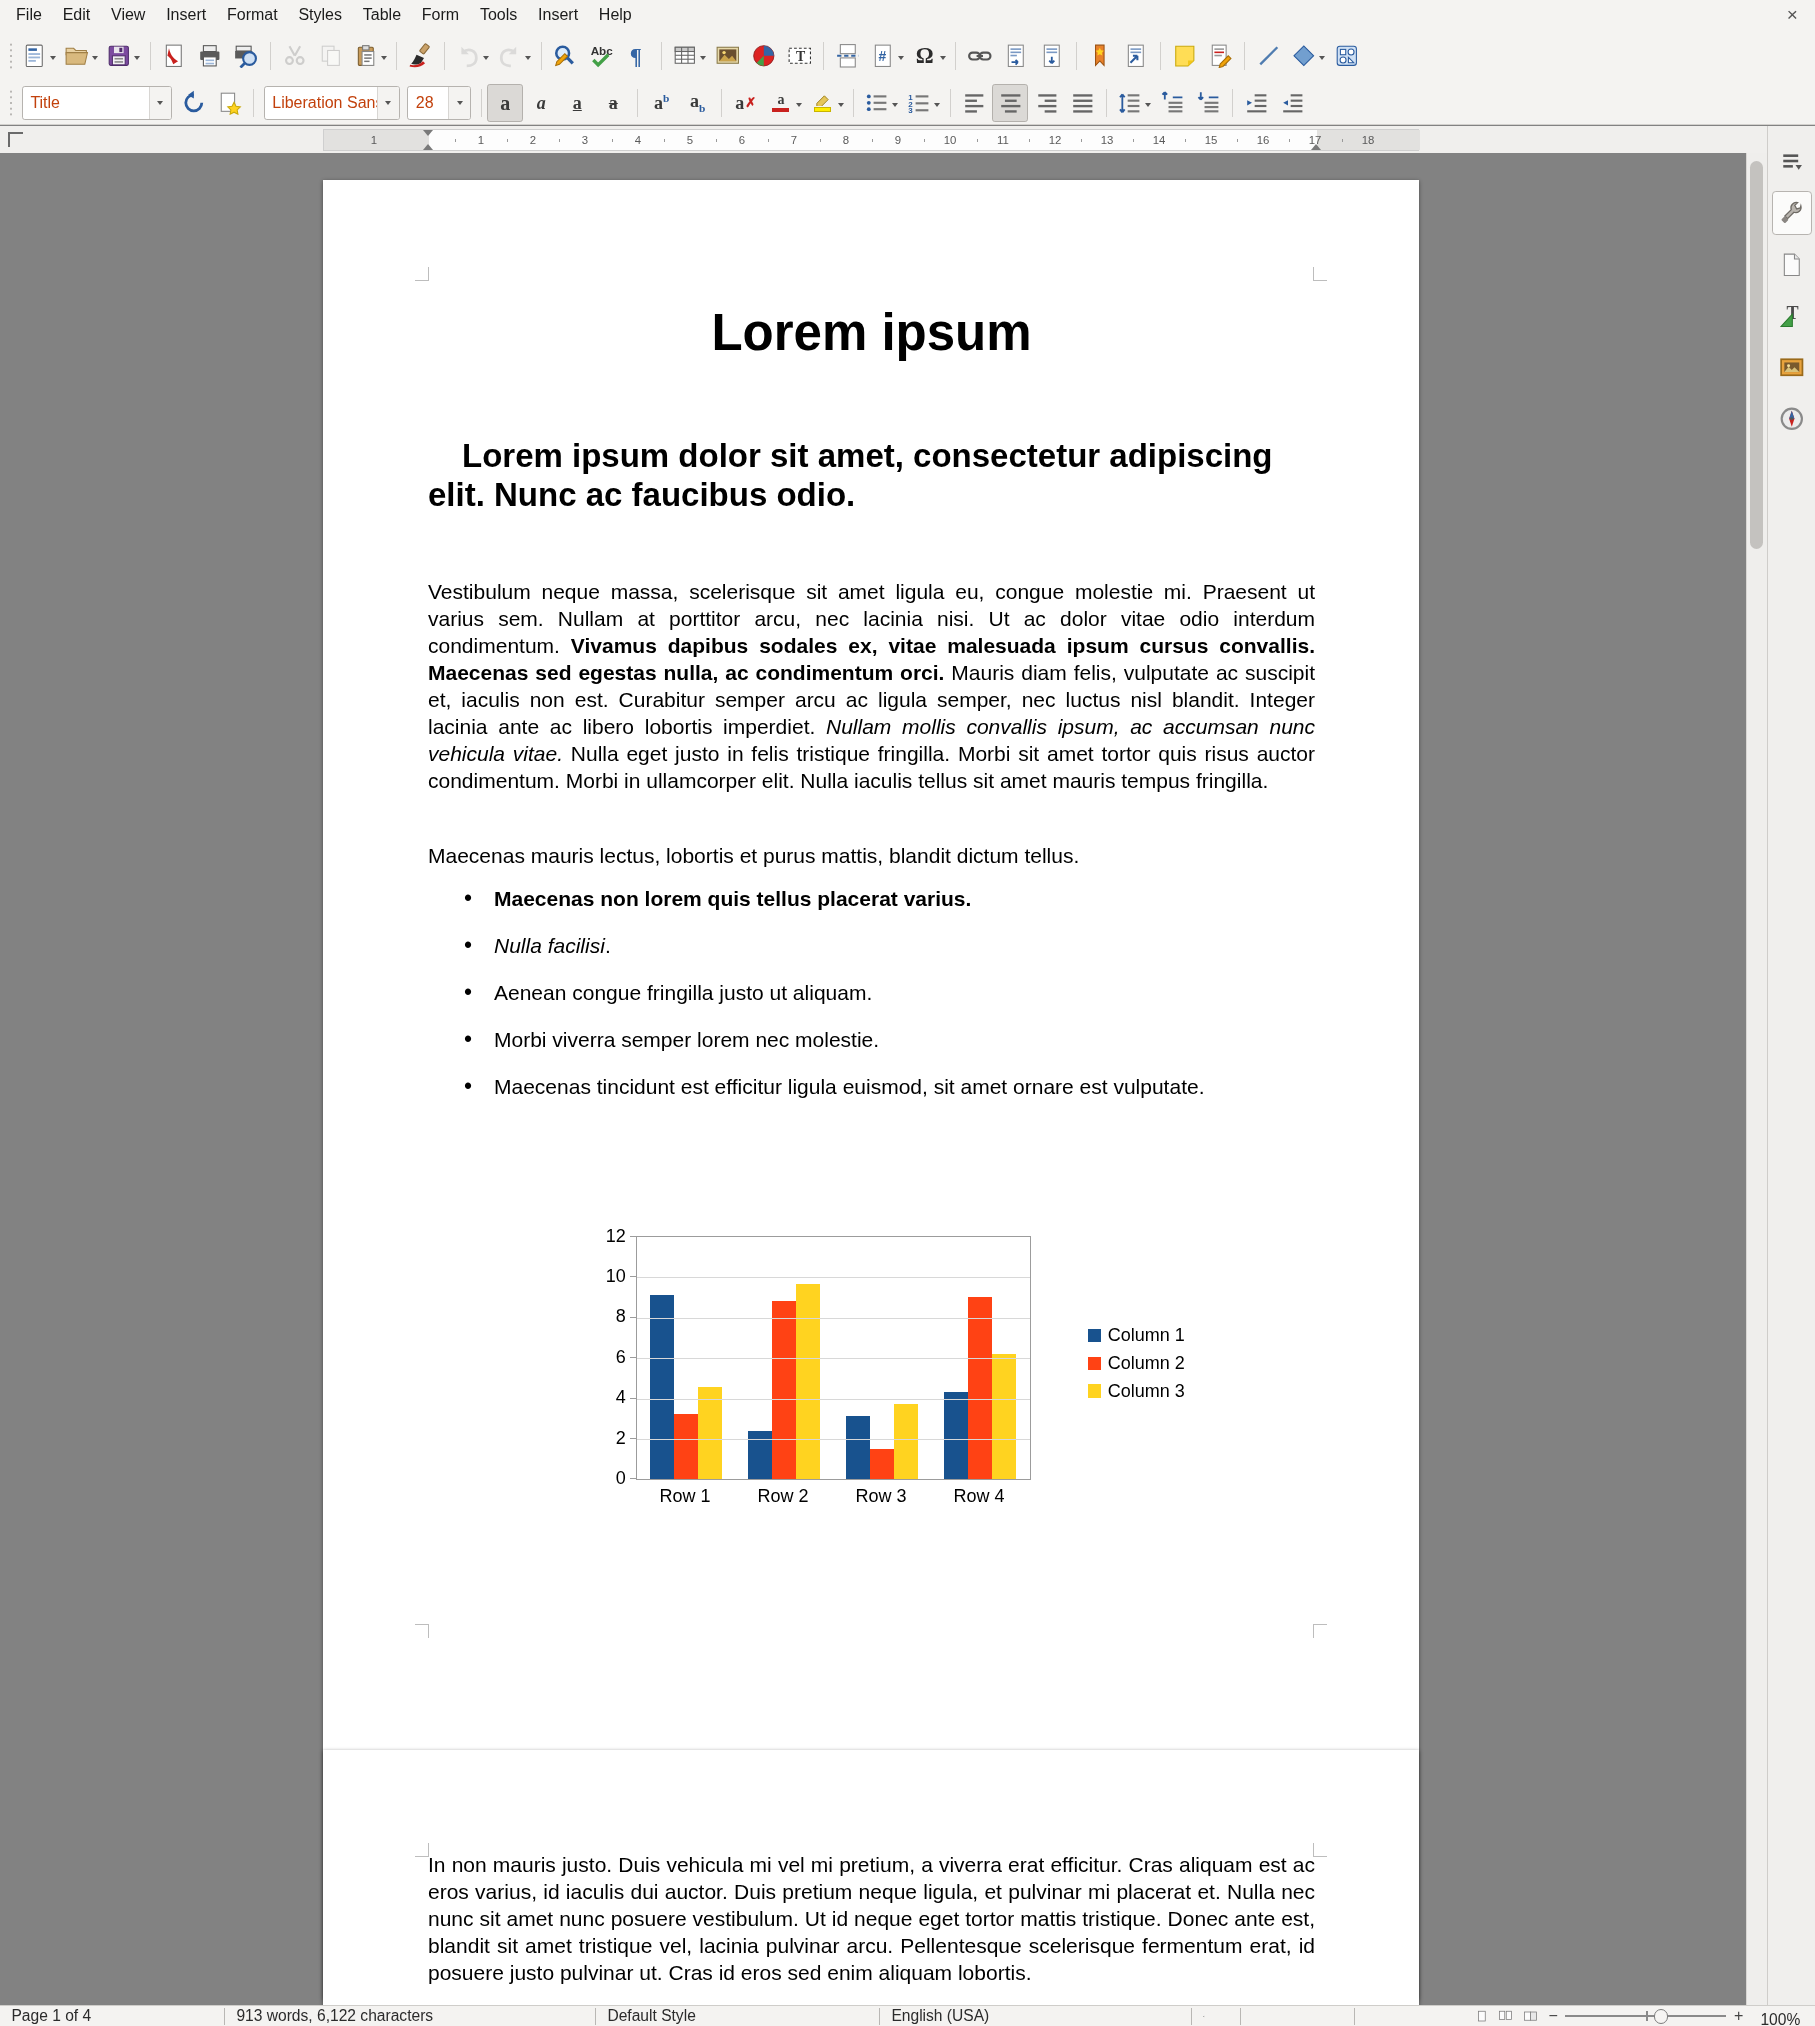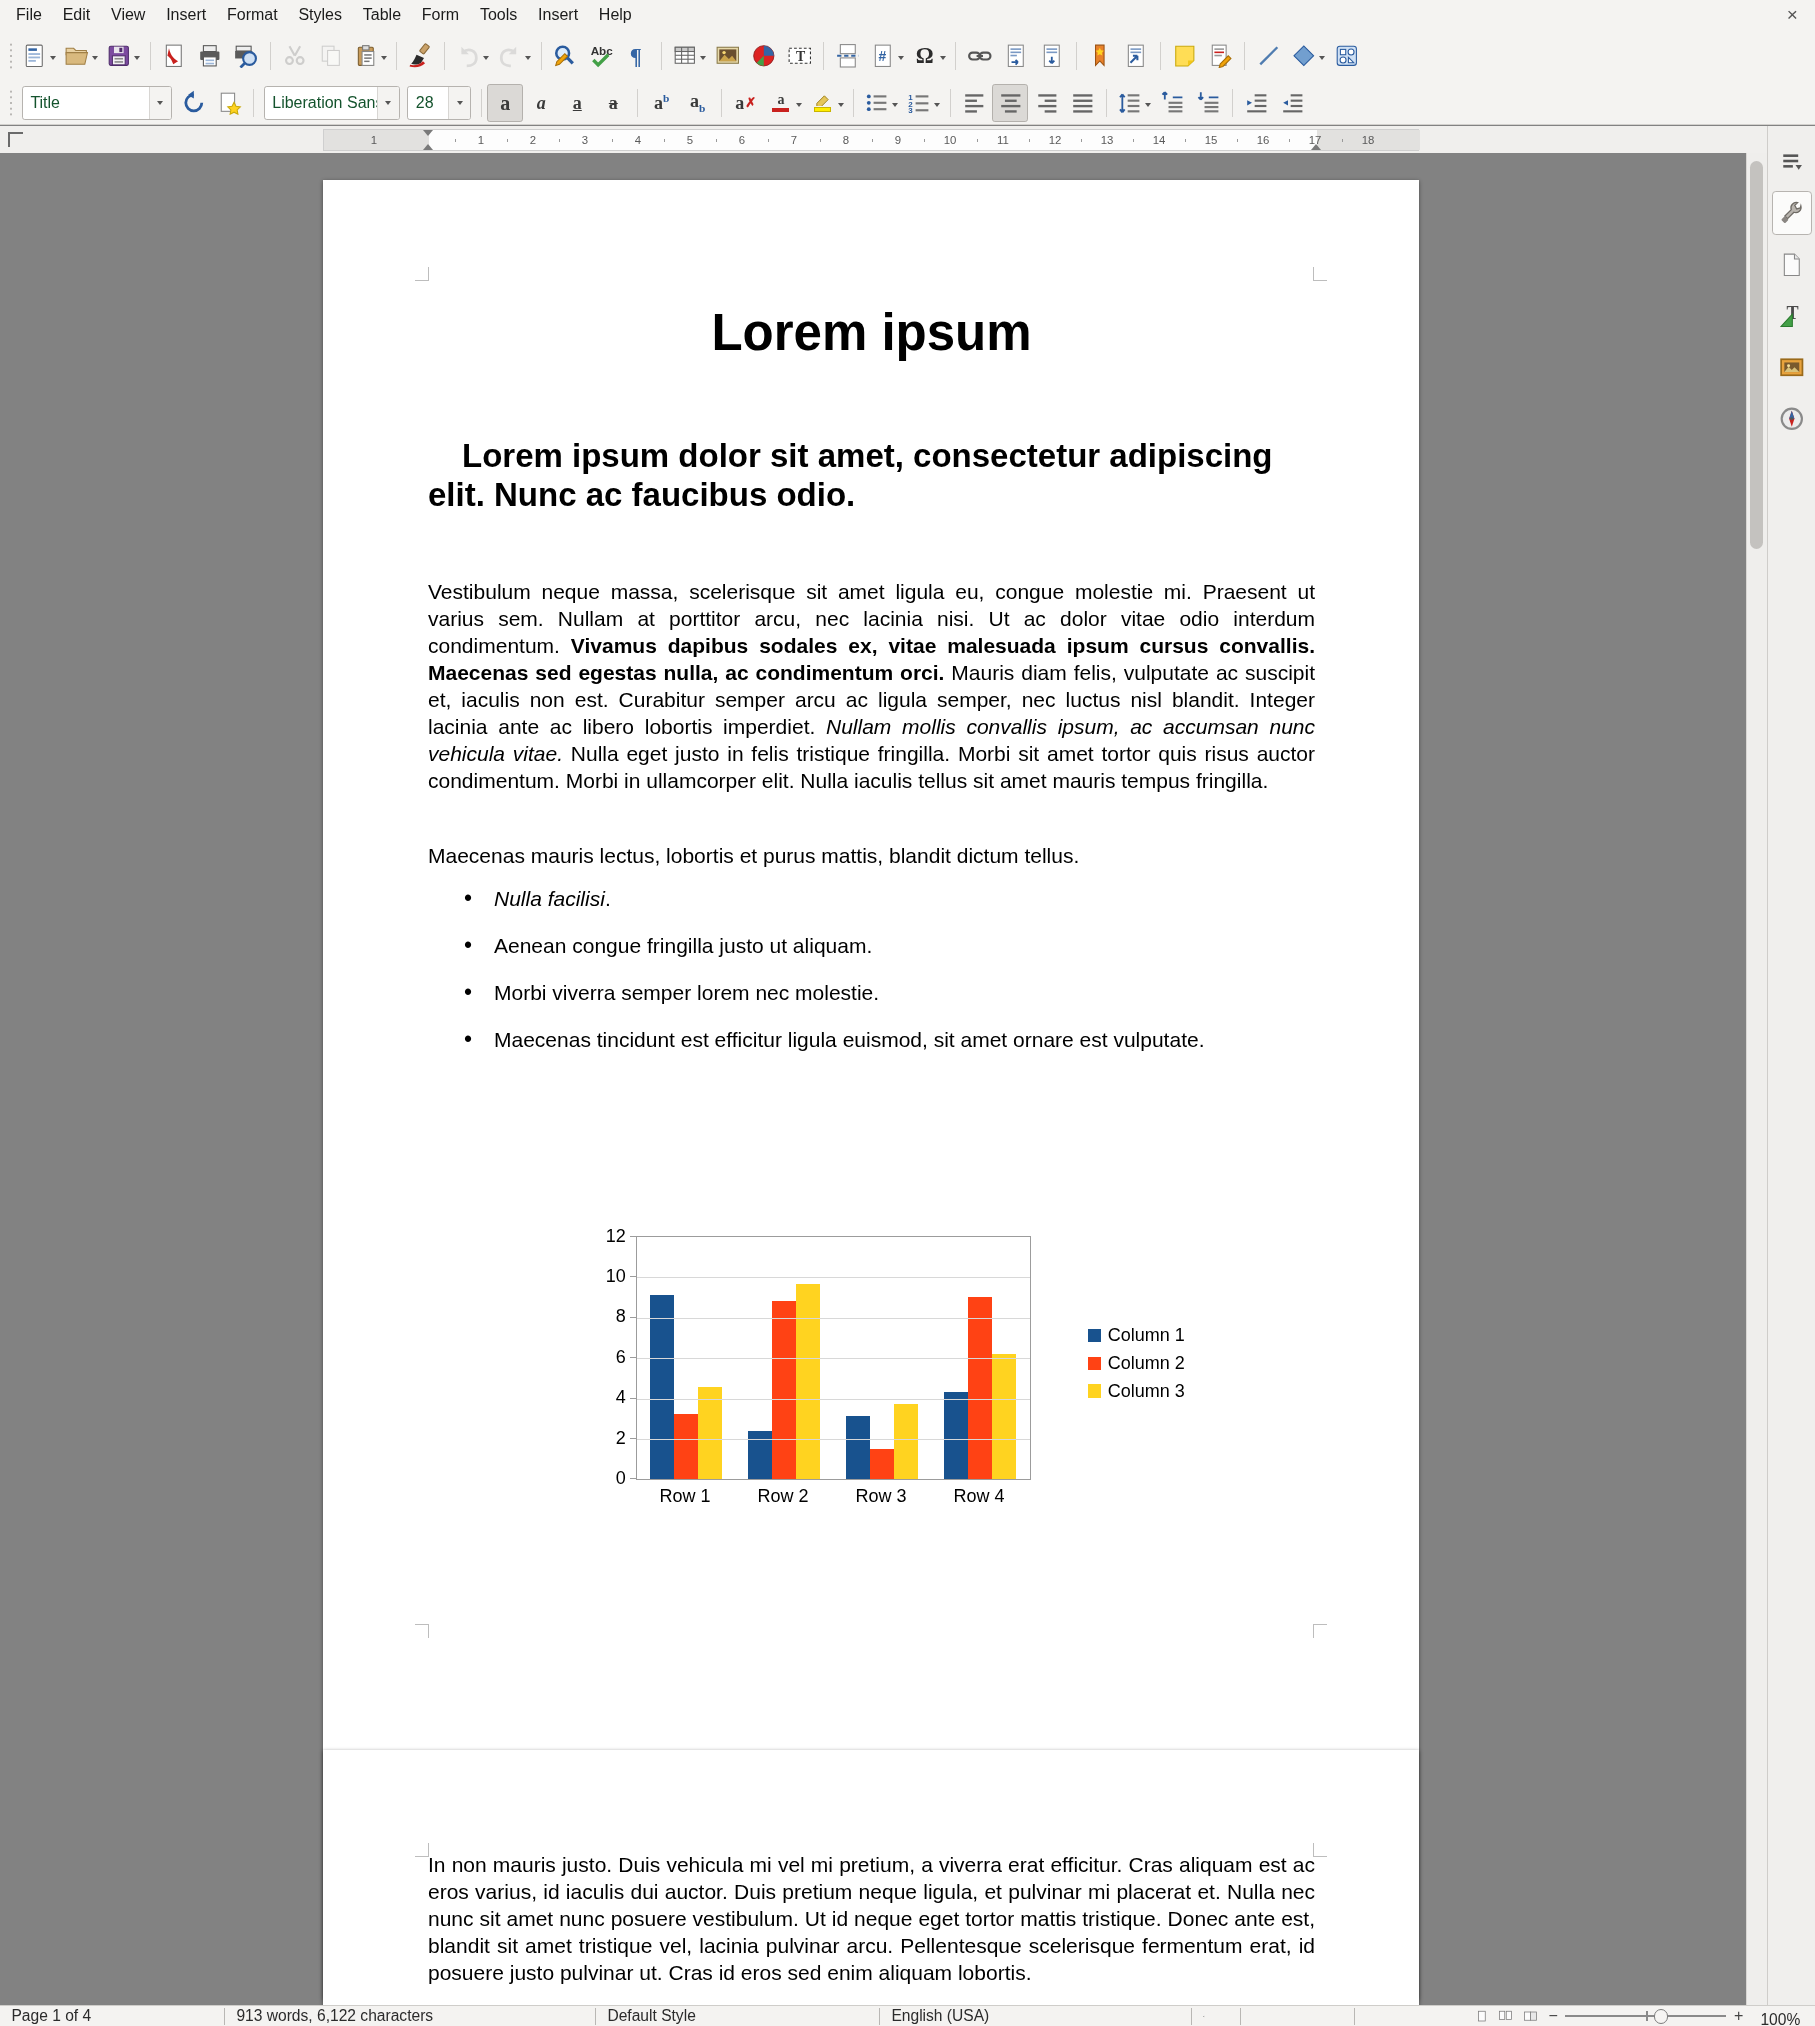--- a/index.html
+++ b/index.html
@@ -33,21 +33,21 @@
   }
   .tbtn.pressed{background:#dbd9d6;border-color:#b4b1ad;}
   .tbtn.disabled .ico{opacity:.42;filter:grayscale(1);}
   .ico{width:26.5px;height:26.5px;display:flex;align-items:center;justify-content:center;}
   .ico svg{display:block;}
   .dd-caret{width:0;height:0;border:3.8px solid transparent;border-top:4.7px solid #555;margin:7.6px 0 0 1.9px;}
   .combo{
     height:32px;background:#fff;border:0.9px solid #b6b3af;border-radius:2.8px;flex:none;
     display:flex;align-items:center;margin:0 3.8px;overflow:hidden;
   }
-  .combo .combo-text{font-size:16px;color:#14532d;padding:0 7.6px;white-space:nowrap;overflow:hidden;flex:1;}
+  .combo .combo-text{font-size:16px;color:#c2410c;padding:0 7.6px;white-space:nowrap;overflow:hidden;flex:1;}
   .combo .combo-btn{width:21px;align-self:stretch;border-left:0.9px solid #d8d6d3;display:flex;align-items:center;justify-content:center;background:#f4f3f1;}
   .ltr{font-family:"Liberation Serif",serif;font-size:18px;font-weight:bold;color:#3a3a3a;line-height:1;}
   .colico{display:flex;flex-direction:column;align-items:center;gap:0.9px;}
   .colico .bar{width:17px;height:4.7px;}
   
   #ruler-row{position:absolute;top:126px;left:0;width:1815px;height:27.4px;background:#f0efed;}
   #tab-selector{position:absolute;left:7.6px;top:5.7px;width:15px;height:15px;border-left:2.8px solid #6a6a6a;border-top:2.8px solid #6a6a6a;box-sizing:border-box;}
   #ruler{position:absolute;left:323px;top:2.8px;width:1096px;height:22px;background:#fdfdfd;border:0.9px solid #cfcfcf;box-sizing:border-box;}
   .ruler-margin{position:absolute;top:0;height:100%;background:#e2e1df;}
   .ruler-num{position:absolute;top:3.8px;font-size:11.4px;color:#5a5a5a;transform:translateX(-50%);}
@@ -724,20 +724,21 @@
     <span class="crn tl" style="left:92px;top:87px"></span>
     <span class="crn tr" style="left:990px;top:87px"></span>
     <span class="crn bl" style="left:92px;top:1444px"></span>
     <span class="crn br" style="left:990px;top:1444px"></span>
 
     <div class="doc-text" id="p1-title">Lorem ipsum</div>
     <div class="doc-text" id="p1-heading">Lorem ipsum dolor sit amet, consectetur adipiscing elit. Nunc ac faucibus odio.</div>
     <div class="doc-text" id="p1-para1"><span>Vestibulum neque massa, scelerisque sit amet ligula eu, congue molestie mi. Praesent ut varius sem. Nullam at porttitor arcu, nec lacinia nisi. Ut ac dolor vitae odio interdum condimentum. </span><span style="font-weight: bold;">Vivamus dapibus sodales ex, vitae malesuada ipsum cursus convallis. Maecenas sed egestas nulla, ac condimentum orci.</span><span> Mauris diam felis, vulputate ac suscipit et, iaculis non est. Curabitur semper arcu ac ligula semper, nec luctus nisl blandit. Integer lacinia ante ac libero lobortis imperdiet. </span><span style="font-style: italic;">Nullam mollis convallis ipsum, ac accumsan nunc vehicula vitae.</span><span> Nulla eget justo in felis tristique fringilla. Morbi sit amet tortor quis risus auctor condimentum. Morbi in ullamcorper elit. Nulla iaculis tellus sit amet mauris tempus fringilla.</span></div>
     <div class="doc-text" id="p1-para2">Maecenas mauris lectus, lobortis et purus mattis, blandit dictum tellus.</div>
     <ul class="doc-text" id="p1-list">
+        <li><span style="font-weight: bold;">Maecenas non lorem quis tellus placerat varius.</span></li>
         <li><span style="font-style: italic;">Nulla facilisi</span><span>.</span></li>
         <li><span style="">Aenean congue fringilla justo ut aliquam. </span></li>
         <li><span>Morbi viverra semper lorem nec molestie.</span></li>
         <li><span>Maecenas tincidunt est efficitur ligula euismod, sit amet ornare est vulputate.</span></li>
       </ul>
 
     <div id="chart">
       <div id="chart-plot">
           <div class="gridline" style="top: 202px;"></div>
           <div class="gridline" style="top: 162px;"></div>

